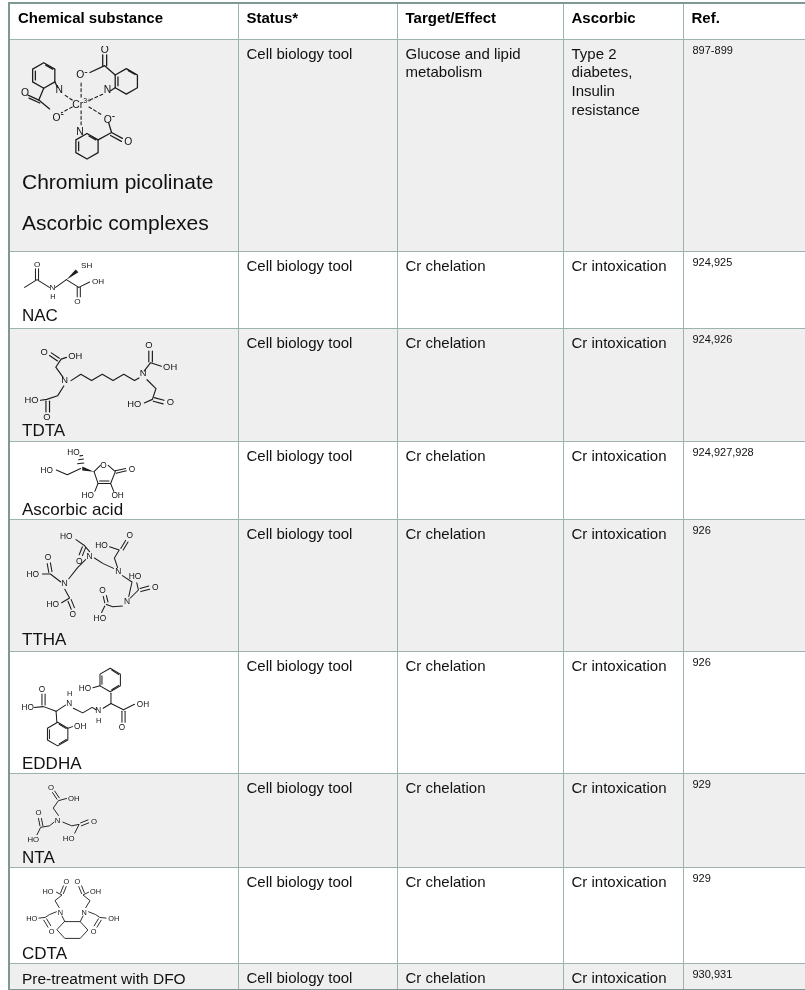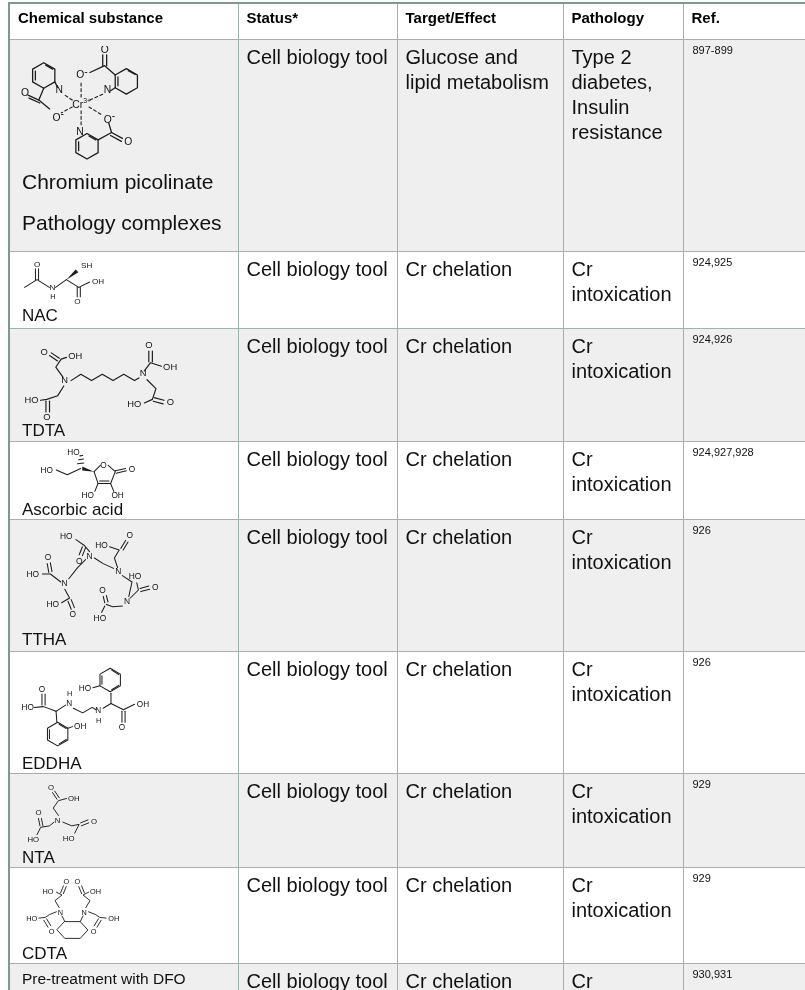--- a/index.html
+++ b/index.html
@@ -5,21 +5,21 @@
   html,body{margin:0;padding:0;background:#fff;}
   body{width:805px;height:990px;font-family:"Liberation Sans",sans-serif;color:#111;}
   .tbl-wrap{position:absolute;left:8px;top:2px;width:799px;}
   table{border-collapse:collapse;table-layout:fixed;width:799px;}
   col.c1{width:229px;} col.c2{width:159px;} col.c3{width:166px;} col.c4{width:120px;} col.c5{width:125px;}
   table{border:2px solid #7e9894;}
   th,td{border:1px solid #9db3b0;vertical-align:top;padding:0;}
   th{font-size:15px;font-weight:bold;text-align:left;padding:5px 8px 2px 8px;background:#fff;color:#000;}
   tr.alt td{background:#efefef;}
   tr.plain td{background:#ffffff;}
-  td.txt{font-size:20px;line-height:1.25;padding:5px 8px 2px 8px;}
+  td.txt{font-size:15px;line-height:1.25;padding:5px 8px 2px 8px;}
   td.ref{font-size:11px;padding:4px 8px 2px 9px;}
   td.sub{padding:3px 2px 0 6px;}
   .cellwrap{overflow:hidden;}
   .cname{font-size:17px;margin:1px 0 0 6px;line-height:1.1;}
   .cname1{font-size:21px;margin:7px 0 0 6px;line-height:1.2;}
   .cname1.gap{margin-top:16px;}
   .dfoname{font-size:15.5px;margin:3px 0 0 6px;}
   svg.struct{display:block;margin:3px 0 0 4px;}
   svg .b{stroke:#1c1c1c;stroke-width:1.3;fill:none;stroke-linecap:round;stroke-linejoin:round;}
   svg .d{stroke-dasharray:3,2.6;stroke-width:1.1;}
@@ -38,21 +38,21 @@
         <col class="c3">
         <col class="c4">
         <col class="c5">
       </colgroup>
 
   <tbody>
         <tr style="height:36px;">
     <th>Chemical substance</th>
     <th>Status*</th>
     <th>Target/Effect</th>
-    <th>Pathology</th>
+    <th>Ascorbic</th>
     <th>Ref.</th>
   </tr>
 
   <tr class="alt" style="height:212px;">
     <td class="sub">
       <div class="cellwrap" style="height:208px;">
         <svg class="struct" width="133" height="116" viewBox="0 0 135 118">
 
           <text x="53" y="63">Cr<tspan font-size="7" dy="-5">3+</tspan></text>
 
@@ -90,21 +90,21 @@
 
           <path class="b" d="M68 89 L79.3 95.5 L79.3 108.5 L68 115 L56.7 108.5 L56.7 95.5 Z"></path>
           <line class="b" x1="59.5" y1="97.5" x2="59.5" y2="106.5"></line>
           <line class="b" x1="70" y1="91.5" x2="77" y2="95.5"></line>
           <path class="b" d="M79.3 95.5 L93 88 L90 78"></path>
           <line class="b" x1="93" y1="88" x2="104" y2="94"></line>
           <line class="b" x1="92" y1="91" x2="103" y2="97"></line>
           <text x="106" y="101">O</text>
         </svg>
         <div class="cname1">Chromium picolinate</div>
-        <div class="cname1 gap">Pathology complexes</div>
+        <div class="cname1 gap">Ascorbic complexes</div>
         <div class="cname1 gap">Chromium supplementation</div>
       </div>
     </td>
     <td class="txt">Cell biology tool</td>
     <td class="txt">Glucose and lipid metabolism</td>
     <td class="txt">Type 2 diabetes, Insulin resistance</td>
     <td class="ref">897-899</td>
   </tr>
 
   <tr class="plain" style="height:77px;">

